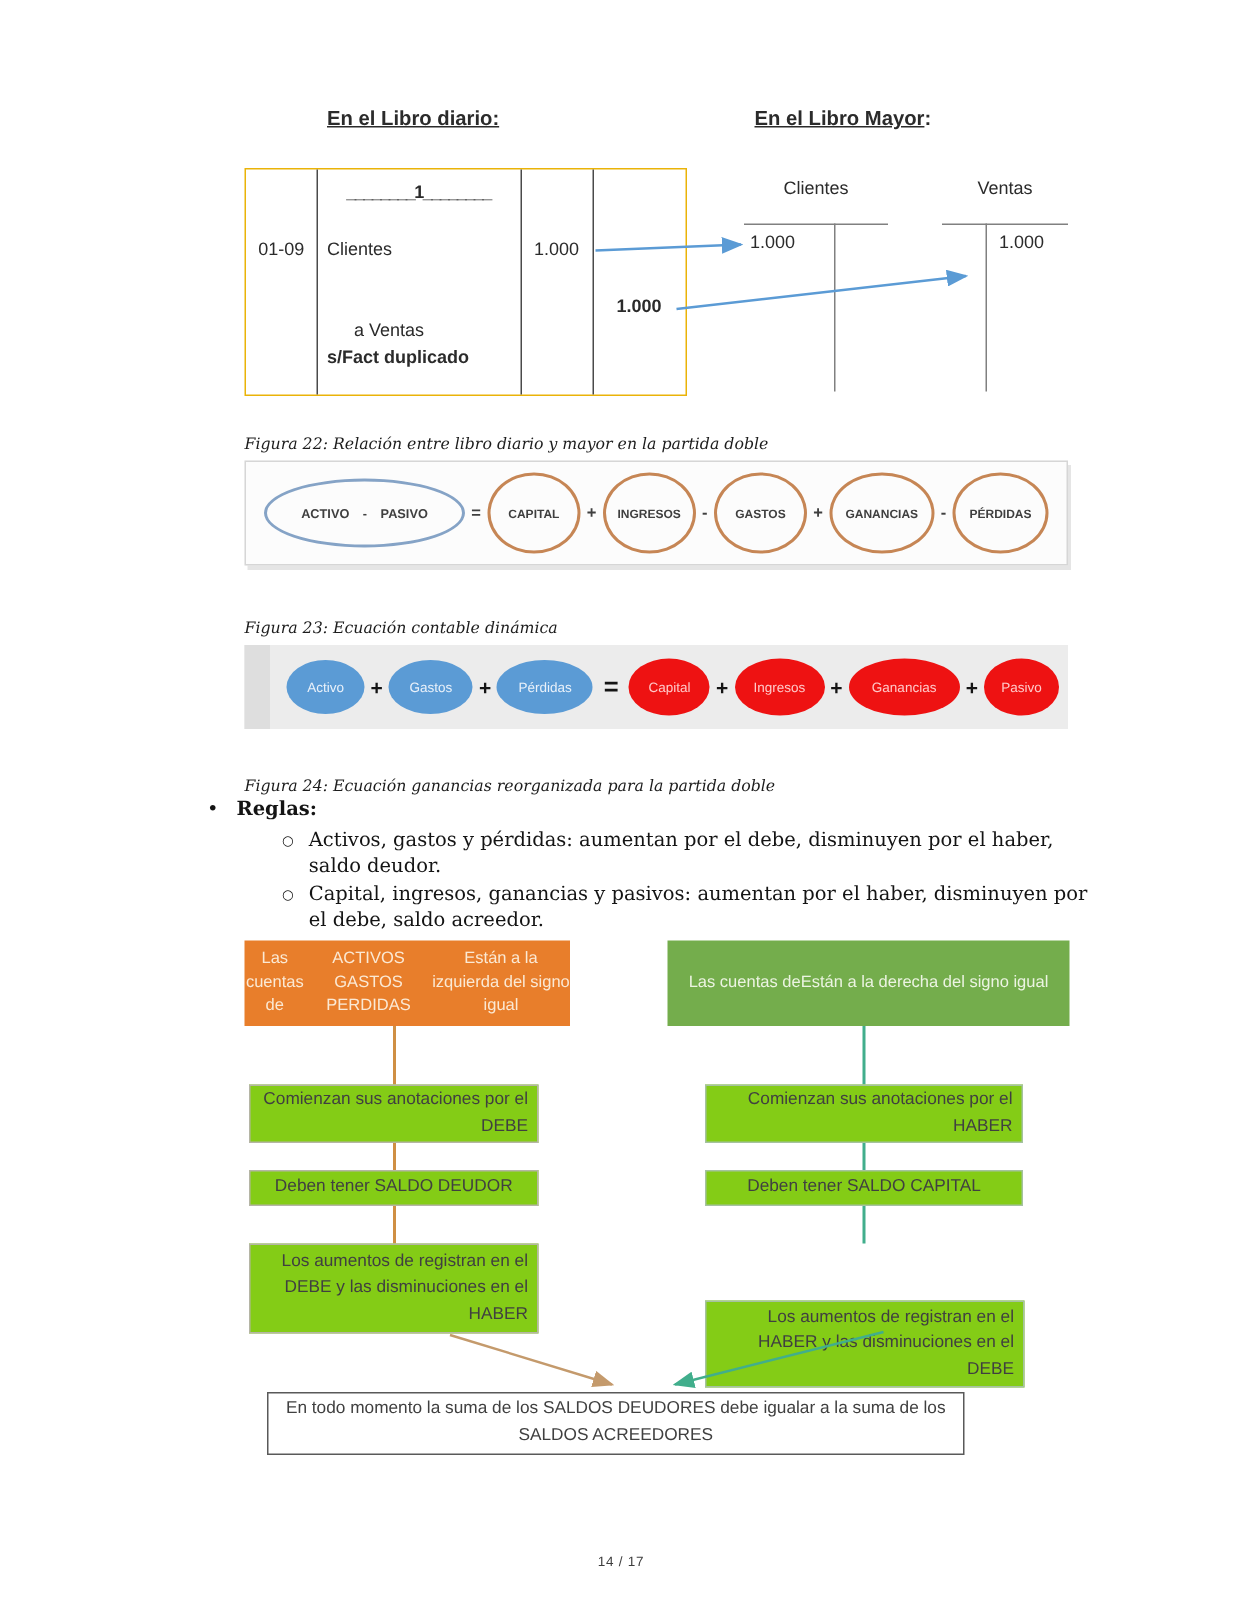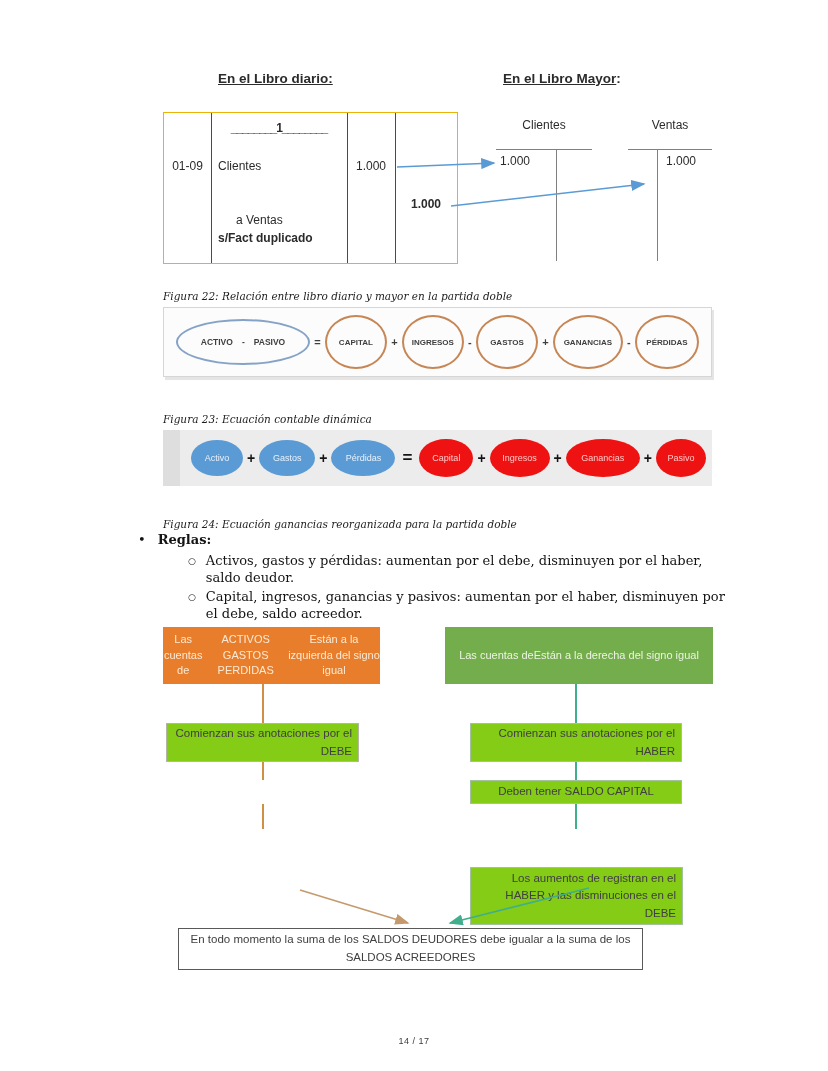--- a/index.html
+++ b/index.html
@@ -186,21 +186,23 @@
 
   <div class="conn orange" style="left:262px;top:684px;height:39px;"></div>
   <div class="conn green" style="left:575px;top:684px;height:39px;"></div>
   <div class="conn orange" style="left:262px;top:762px;height:18px;"></div>
   <div class="conn green" style="left:575px;top:762px;height:18px;"></div>
   <div class="conn orange" style="left:262px;top:804px;height:25px;"></div>
   <div class="conn green" style="left:575px;top:804px;height:25px;"></div>
 
   <div class="fc-box" style="left:166px;top:723px;width:193px;height:39px;">Comienzan sus anotaciones por el DEBE</div>
   <div class="fc-box rightcol" style="left:470px;top:723px;width:212px;height:39px;">Comienzan sus anotaciones por el HABER</div>
+  <div class="fc-box" style="left:166px;top:780px;width:193px;height:24px;">Deben tener SALDO DEUDOR</div>
   <div class="fc-box rightcol" style="left:470px;top:780px;width:212px;height:24px;">Deben tener SALDO CAPITAL</div>
+  <div class="fc-box" style="left:166px;top:829px;width:193px;height:60px;">Los aumentos de registran en el DEBE y las disminuciones en el HABER</div>
   <div class="fc-box rightcol" style="left:470px;top:867px;width:213px;height:58px;">Los aumentos de registran en el HABER y las disminuciones en el DEBE</div>
 
   <div class="fc-conclusion">En todo momento la suma de los SALDOS DEUDORES debe igualar a la suma de los SALDOS ACREEDORES</div>
 
   <div class="footer">14 / 17</div>
 
   <svg class="overlay">
     <defs>
       <marker id="mblue" markerWidth="9" markerHeight="7" refX="8" refY="3.5" orient="auto">
         <path d="M0,0 L9,3.5 L0,7 z" fill="#5b9bd5"></path>

